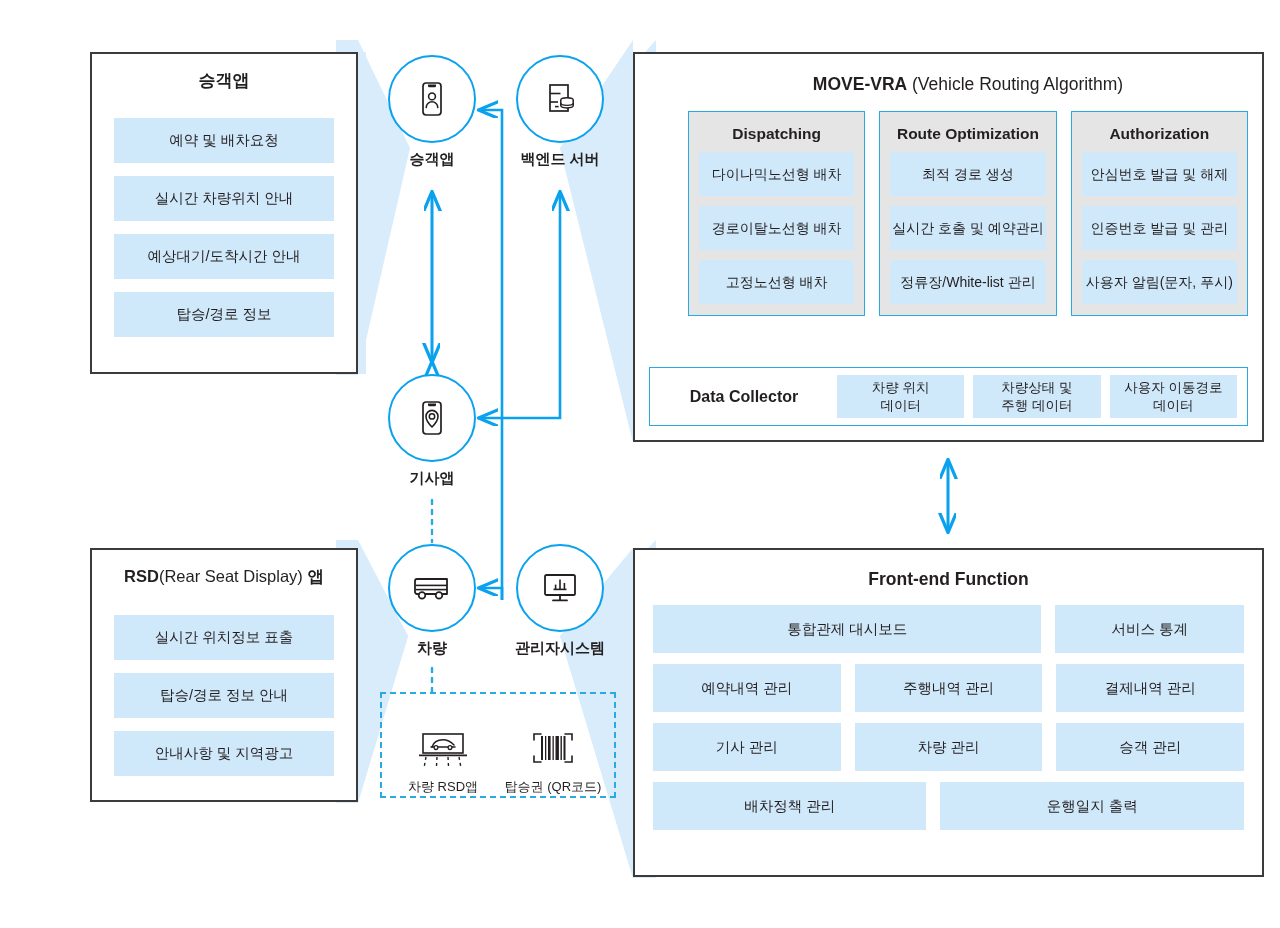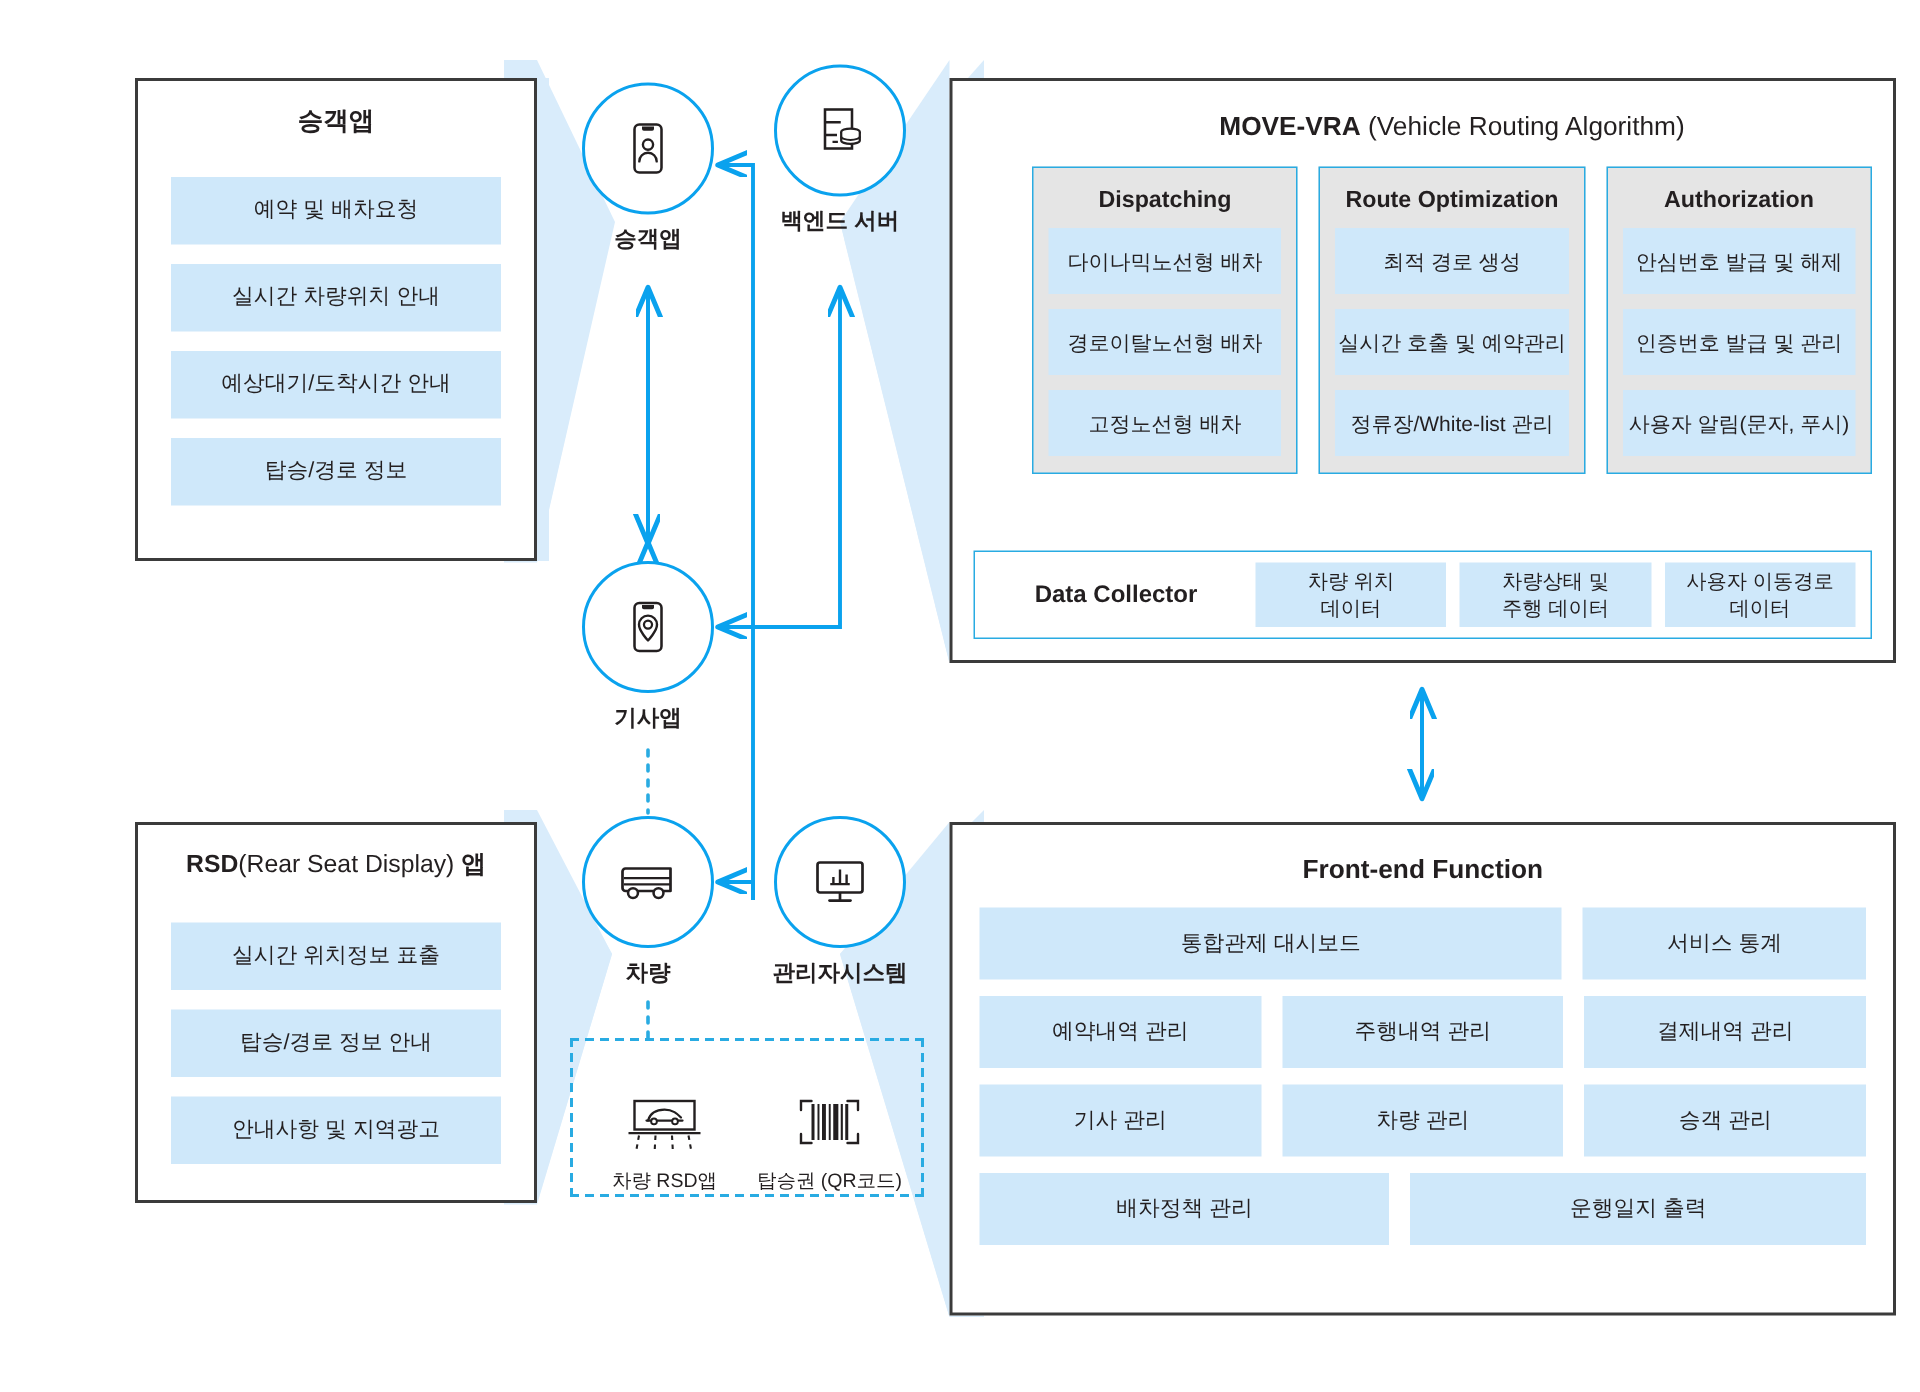--- a/index.html
+++ b/index.html
@@ -95,21 +95,21 @@
     border:2.6px solid #0aa2ee;
     background:#ffffff;
     margin:0 auto;
     display:flex;align-items:center;justify-content:center;
     box-sizing:border-box;
   }
   .node .node-label{
     margin-top:7px;font-size:15px;font-weight:bold;color:#231f20;white-space:nowrap;
   }
   #node-passenger{left:344px;top:55px;}
-  #node-backend{left:472px;top:43px;}
+  #node-backend{left:472px;top:55px;}
   #node-driver{left:344px;top:374px;}
   #node-vehicle{left:344px;top:544px;}
   #node-admin{left:472px;top:544px;}
 
   
   #vehicle-assets{
     position:absolute;left:344px;top:692px;width:236px;height:106px;
     border:2px dashed #29abe2;box-sizing:border-box;z-index:4;background:transparent;
     display:flex;align-items:flex-end;justify-content:center;gap:10px;
   }

